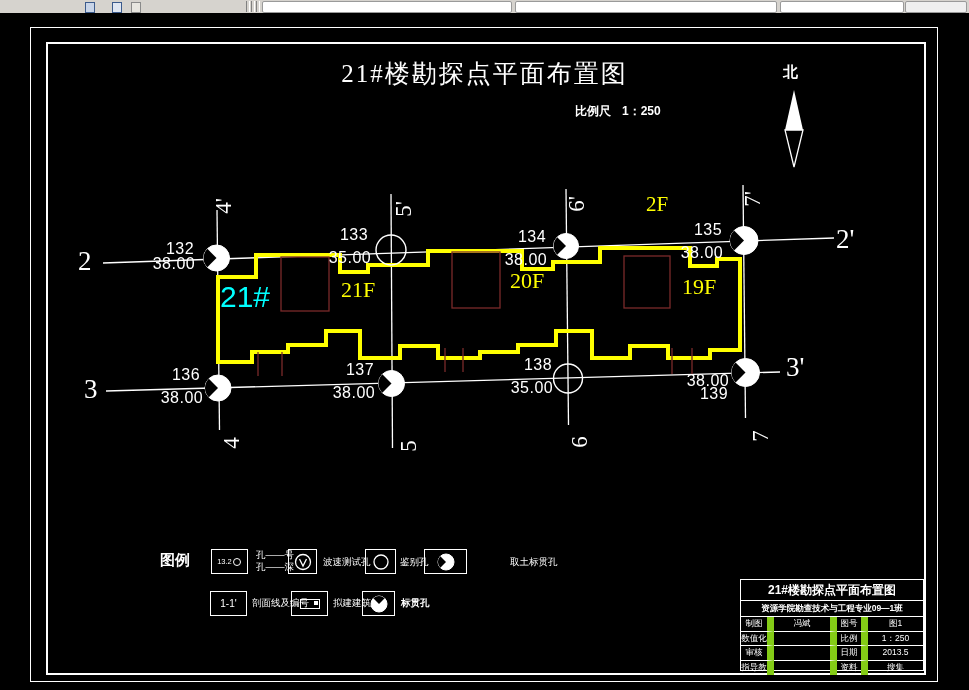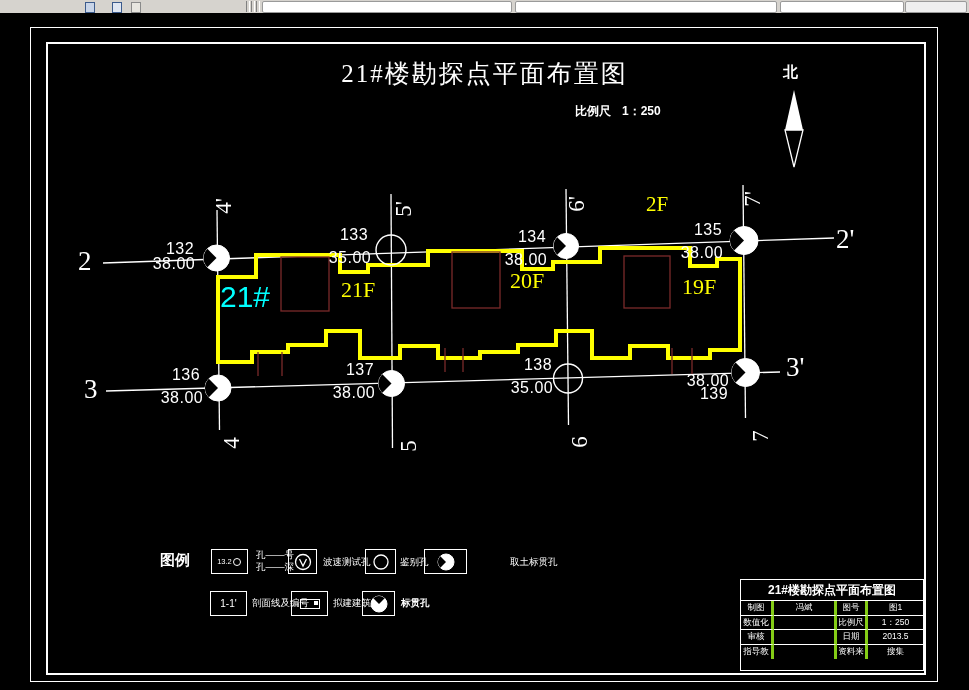--- a/index.html
+++ b/index.html
@@ -33,21 +33,21 @@
   .mini-rect .blip{position:absolute;right:1px;top:1px;width:4px;height:4px;background:#fff;}
   
   .tblock{position:absolute;left:740px;top:566px;width:184px;height:92px;border:1px solid #fff;
           color:#fff;box-sizing:border-box;background:#000;}
   .tb-title{height:20px;line-height:20px;text-align:center;font-weight:bold;font-size:12px;
             border-bottom:1px solid #fff;overflow:hidden;}
   .tb-sub{height:15px;line-height:15px;text-align:center;font-weight:bold;font-size:8.5px;
           border-bottom:1px solid #fff;overflow:hidden;}
   .tb-grid{display:grid;grid-template-columns:33px 63px 31px 55px;}
   .tb-cell{height:13.7px;line-height:13.7px;font-size:8.5px;text-align:center;
-           border-right:3px solid #84cc16;border-bottom:1px solid #fff;overflow:hidden;}
+           border-right:7px solid #84cc16;border-bottom:1px solid #fff;overflow:hidden;}
   .tb-cell.last{border-right:none;}
   .tb-cell.bot{border-bottom:none;}
 </style>
 </head>
 <body>
 
 <div class="screen">
 
   <div class="toolbar">
     <div class="tb-icon" style="left:85px;border:1px solid #3b5a8c;background:#c8d4e8;"></div>
@@ -224,20 +224,21 @@
     <div class="leg-box" style="left:362px;top:578px;width:31px;">
       <svg width="20" height="20">
         <circle cx="10" cy="10" r="8" fill="#fff" stroke="#fff"></circle>
         <path d="M10,10 L4.3,4.3 A8,8 0 0 1 15.7,4.3 Z" fill="#000"></path>
       </svg>
     </div>
     <div class="leg-txt" style="left:401px;top:584px;font-weight:bold;">标贯孔</div>
 
     <div class="tblock">
       <div class="tb-title">21#楼勘探点平面布置图</div>
+      <div class="tb-sub">资源学院勘查技术与工程专业09—1班</div>
       <div class="tb-grid">
         <div class="tb-cell">制图</div>
         <div class="tb-cell">冯斌</div>
         <div class="tb-cell">图号</div>
         <div class="tb-cell last">图1</div>
 
         <div class="tb-cell">数值化</div>
         <div class="tb-cell"></div>
         <div class="tb-cell">比例尺</div>
         <div class="tb-cell last">1：250</div>

